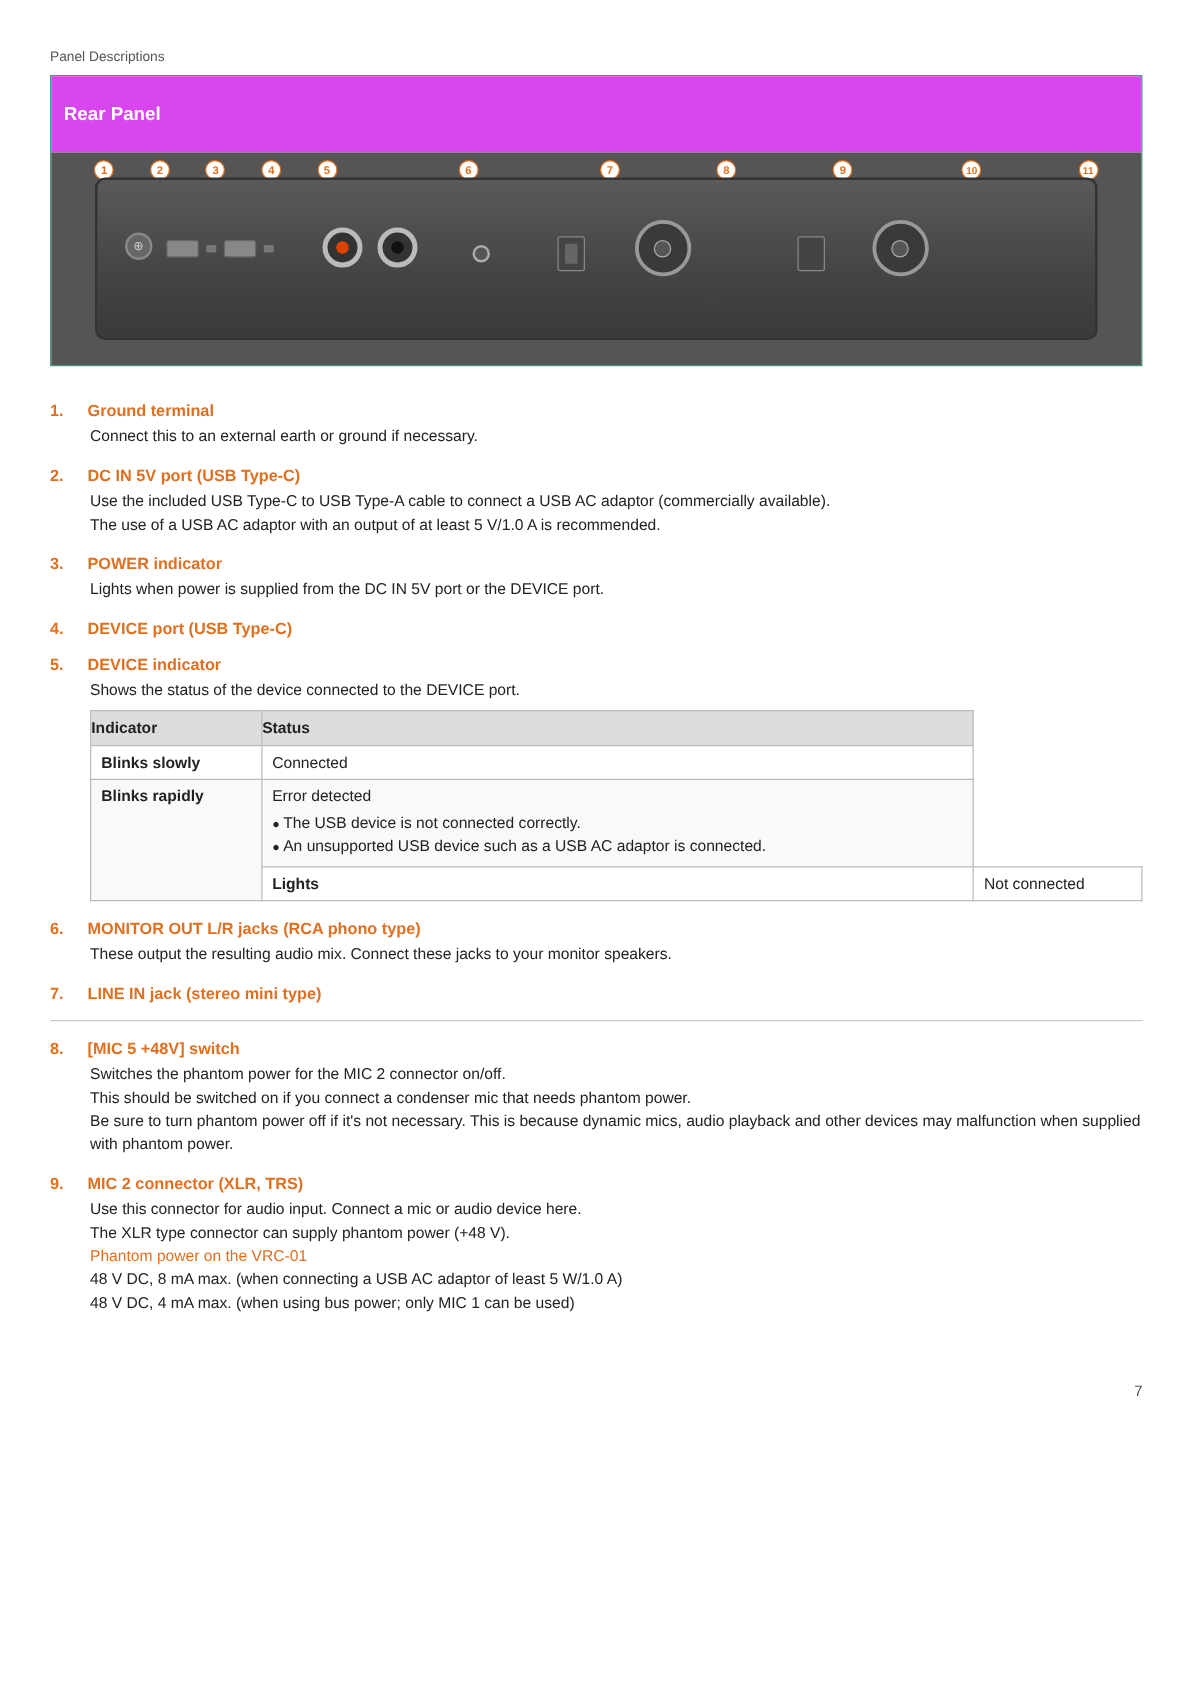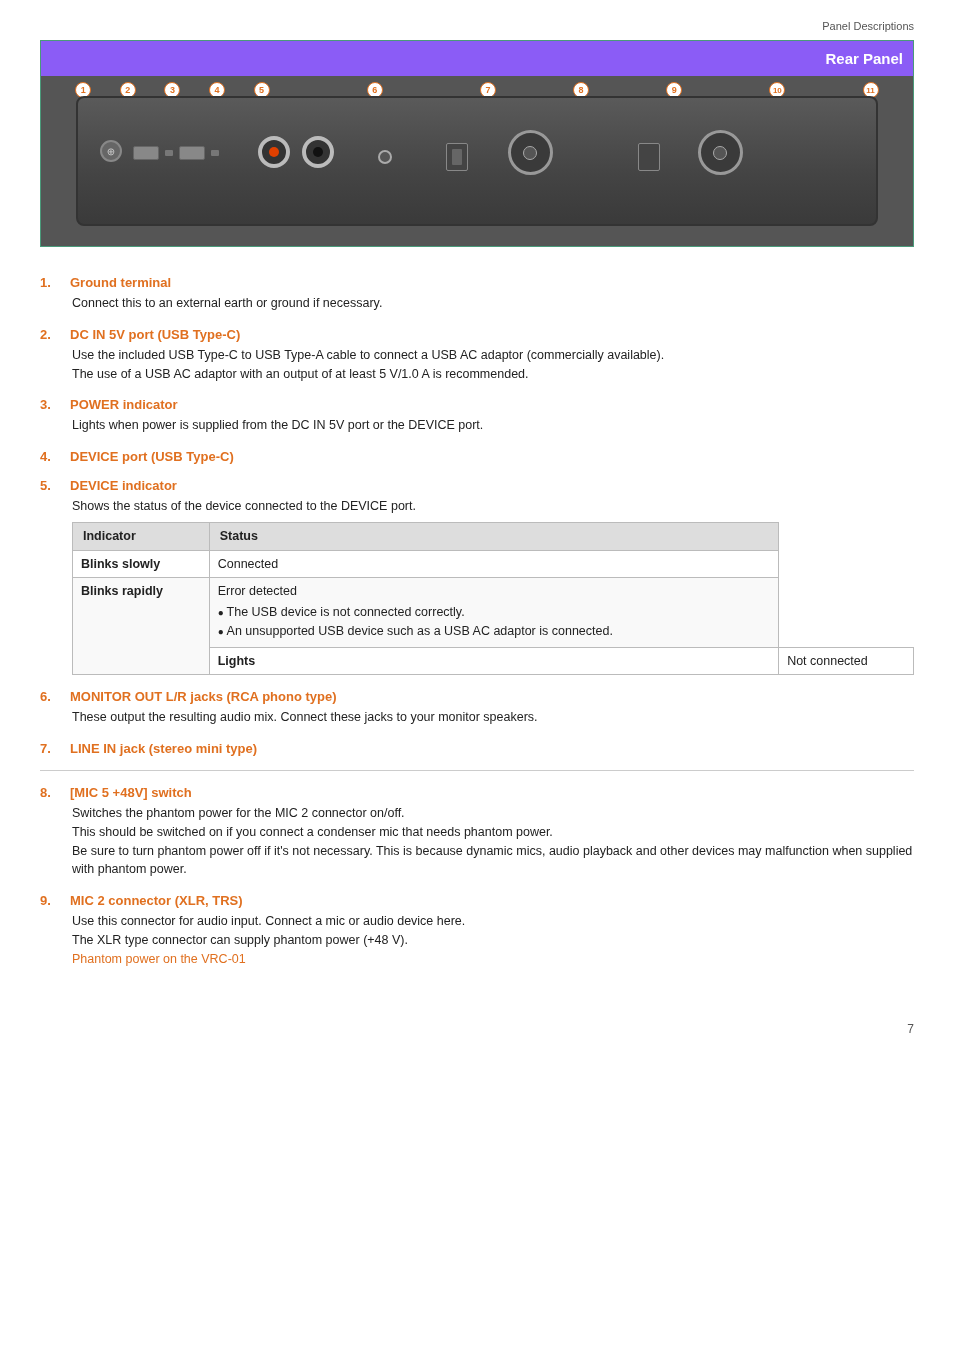--- a/index.html
+++ b/index.html
@@ -5,36 +5,36 @@
     * { box-sizing: border-box; margin: 0; padding: 0; }
     body {
       font-family: Arial, sans-serif;
       font-size: 13px;
       color: #222;
       background: #fff;
       padding: 20px 40px 40px 40px;
       max-width: 954px;
     }
     .page-header {
-      text-align: right;
+      text-align: left;
       font-size: 11px;
       color: #555;
       margin-bottom: 8px;
+      margin-top: 20px;
     }
     .section-box {
       border: 1px solid #4a9a7a;
       margin-bottom: 18px;
     }
     .section-title-bar {
-      background: #8b5cf6;
+      background: #d946ef;
       color: #fff;
       font-size: 15px;
       font-weight: bold;
-      padding: 9px 10px;
-      text-align: right;
+      padding: 22px 10px;
     }
     .rear-panel-img {
       background: #555;
       width: 100%;
       height: 170px;
       position: relative;
       display: flex;
       align-items: center;
       justify-content: center;
       overflow: hidden;
@@ -191,21 +191,21 @@
     
     .status-table {
       width: 100%;
       border-collapse: collapse;
       margin-top: 6px;
       font-size: 12.5px;
     }
     .status-table th {
       background: #ddd;
       border: 1px solid #bbb;
-      padding: 4px 10px;
+      padding: 4px 0;
       text-align: left;
       font-weight: bold;
     }
     .status-table td {
       border: 1px solid #bbb;
       padding: 4px 8px;
       vertical-align: top;
     }
     .status-table tr:nth-child(even) td {
       background: #f9f9f9;
@@ -443,18 +443,19 @@
   </div>
 
   <div class="item">
     <div class="item-heading">
       <span class="item-num">9.</span>
       <span class="item-title">MIC 2 connector (XLR, TRS)</span>
     </div>
     <div class="item-body">
       <span>Use this connector for audio input. Connect a mic or audio device here.<br>The XLR type connector can supply phantom power (+48 V).</span><br>
       <a class="link-text">Phantom power on the VRC-01</a><br>
+      <span>48 V DC, 8 mA max. (when connecting a USB AC adaptor of least 5 W/1.0 A)<br>48 V DC, 4 mA max. (when using bus power; only MIC 1 can be used)</span>
     </div>
   </div>
 
 </div>
 
 <div class="page-num">7</div>
 
 </body></html>

